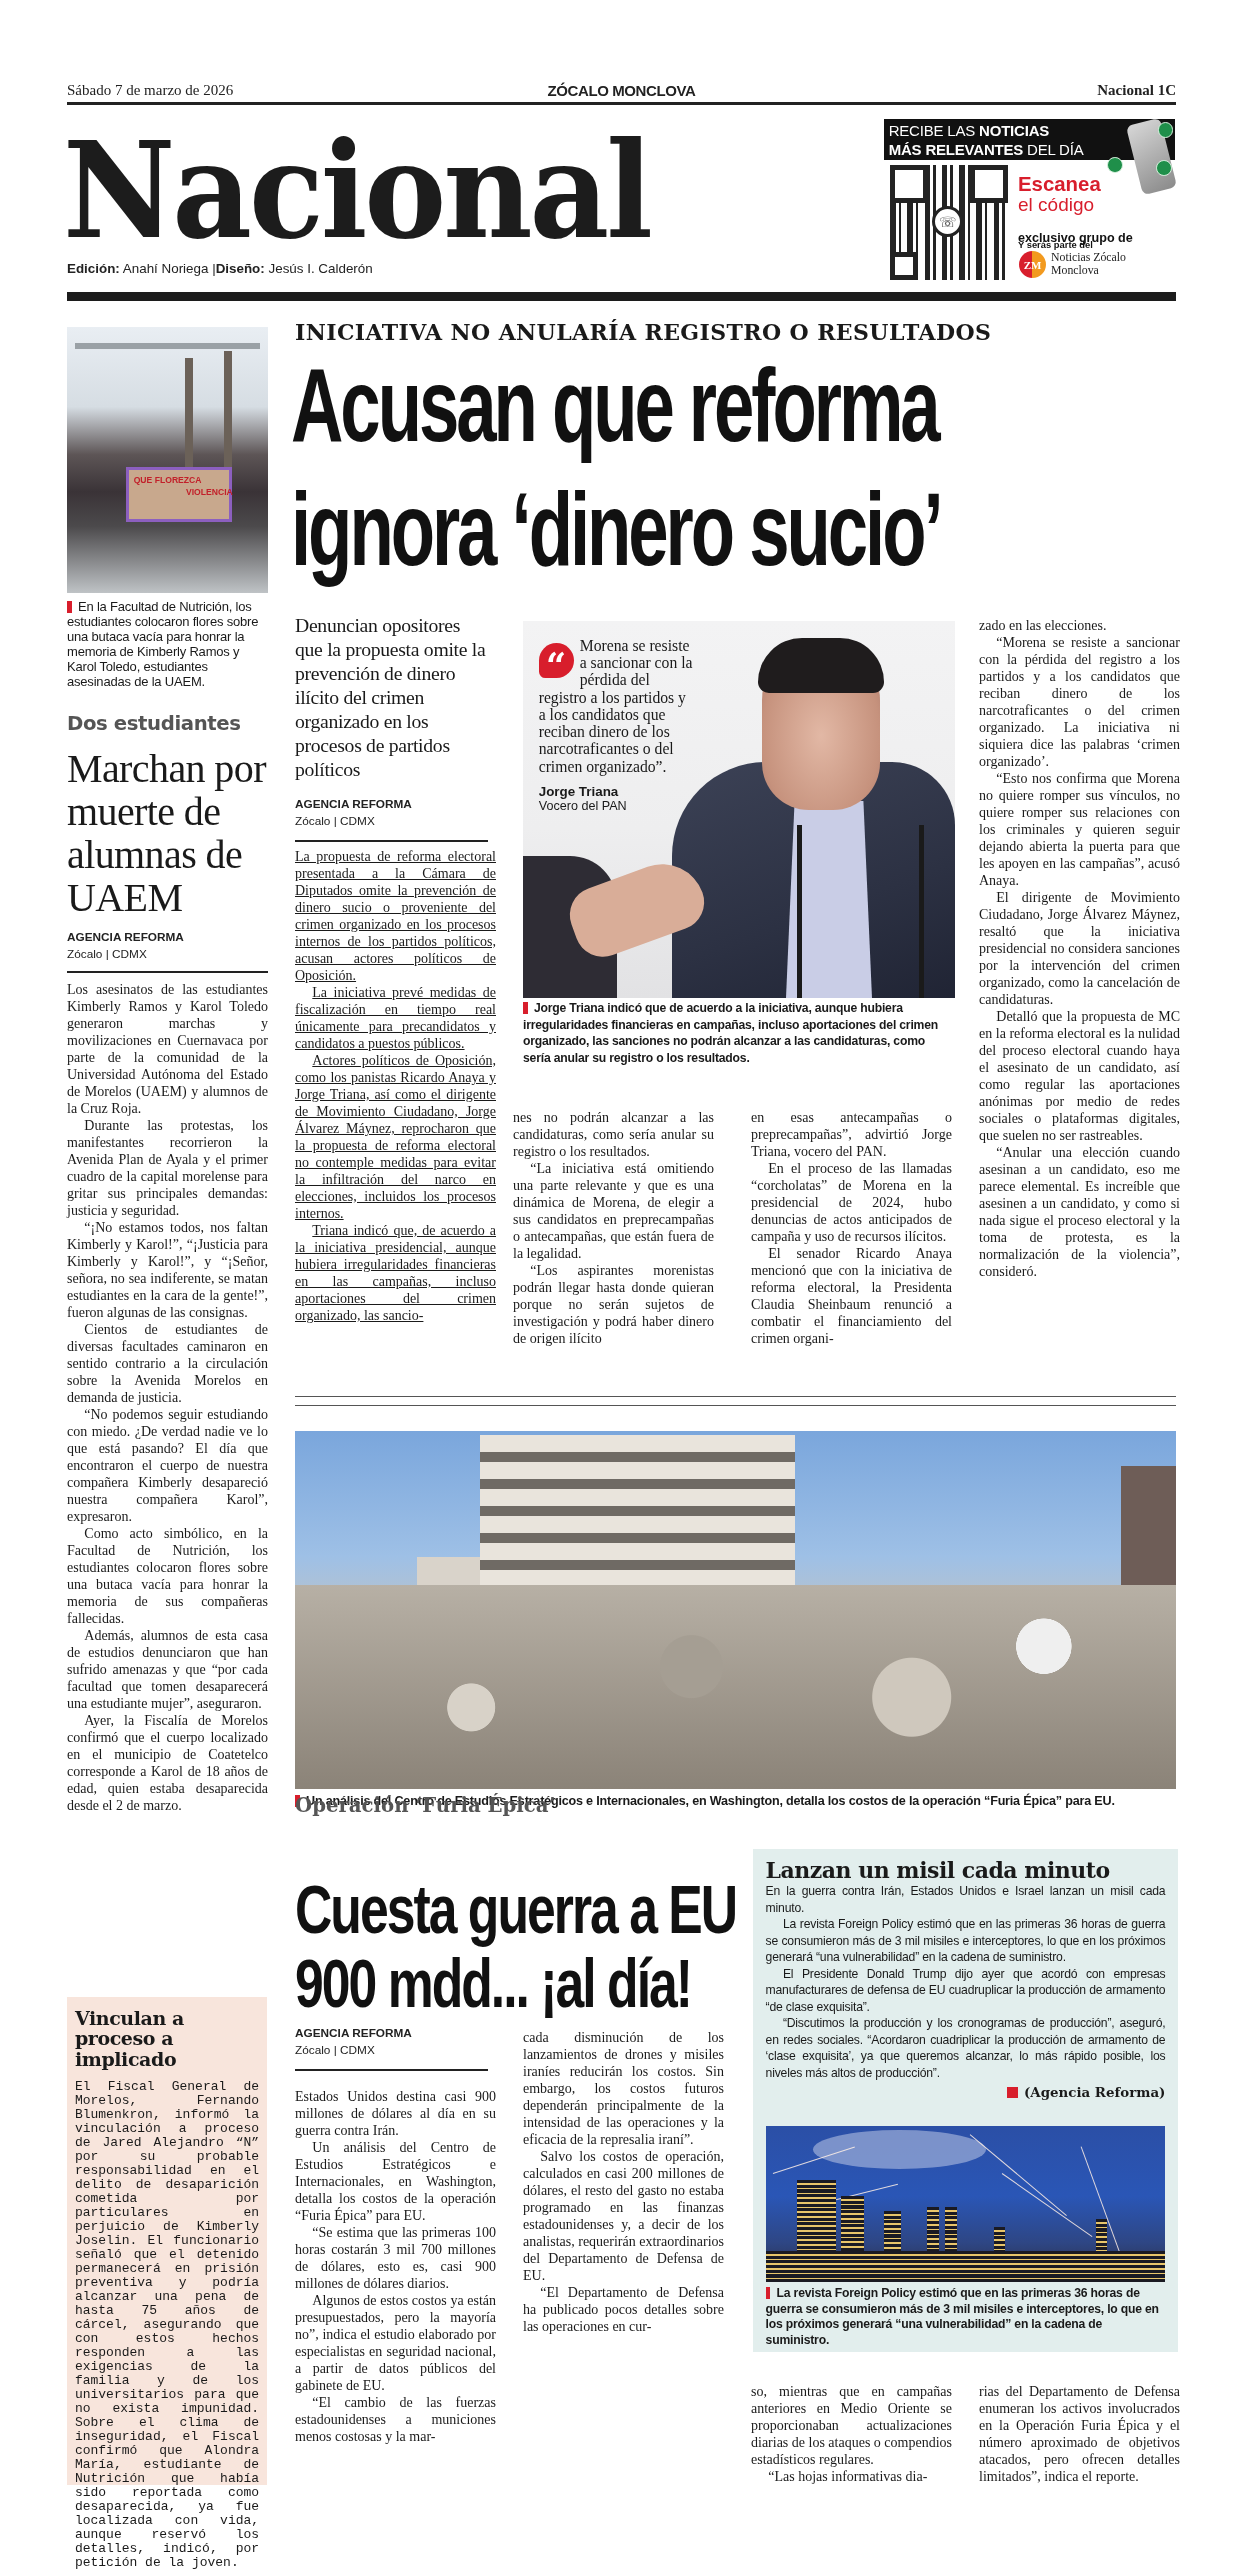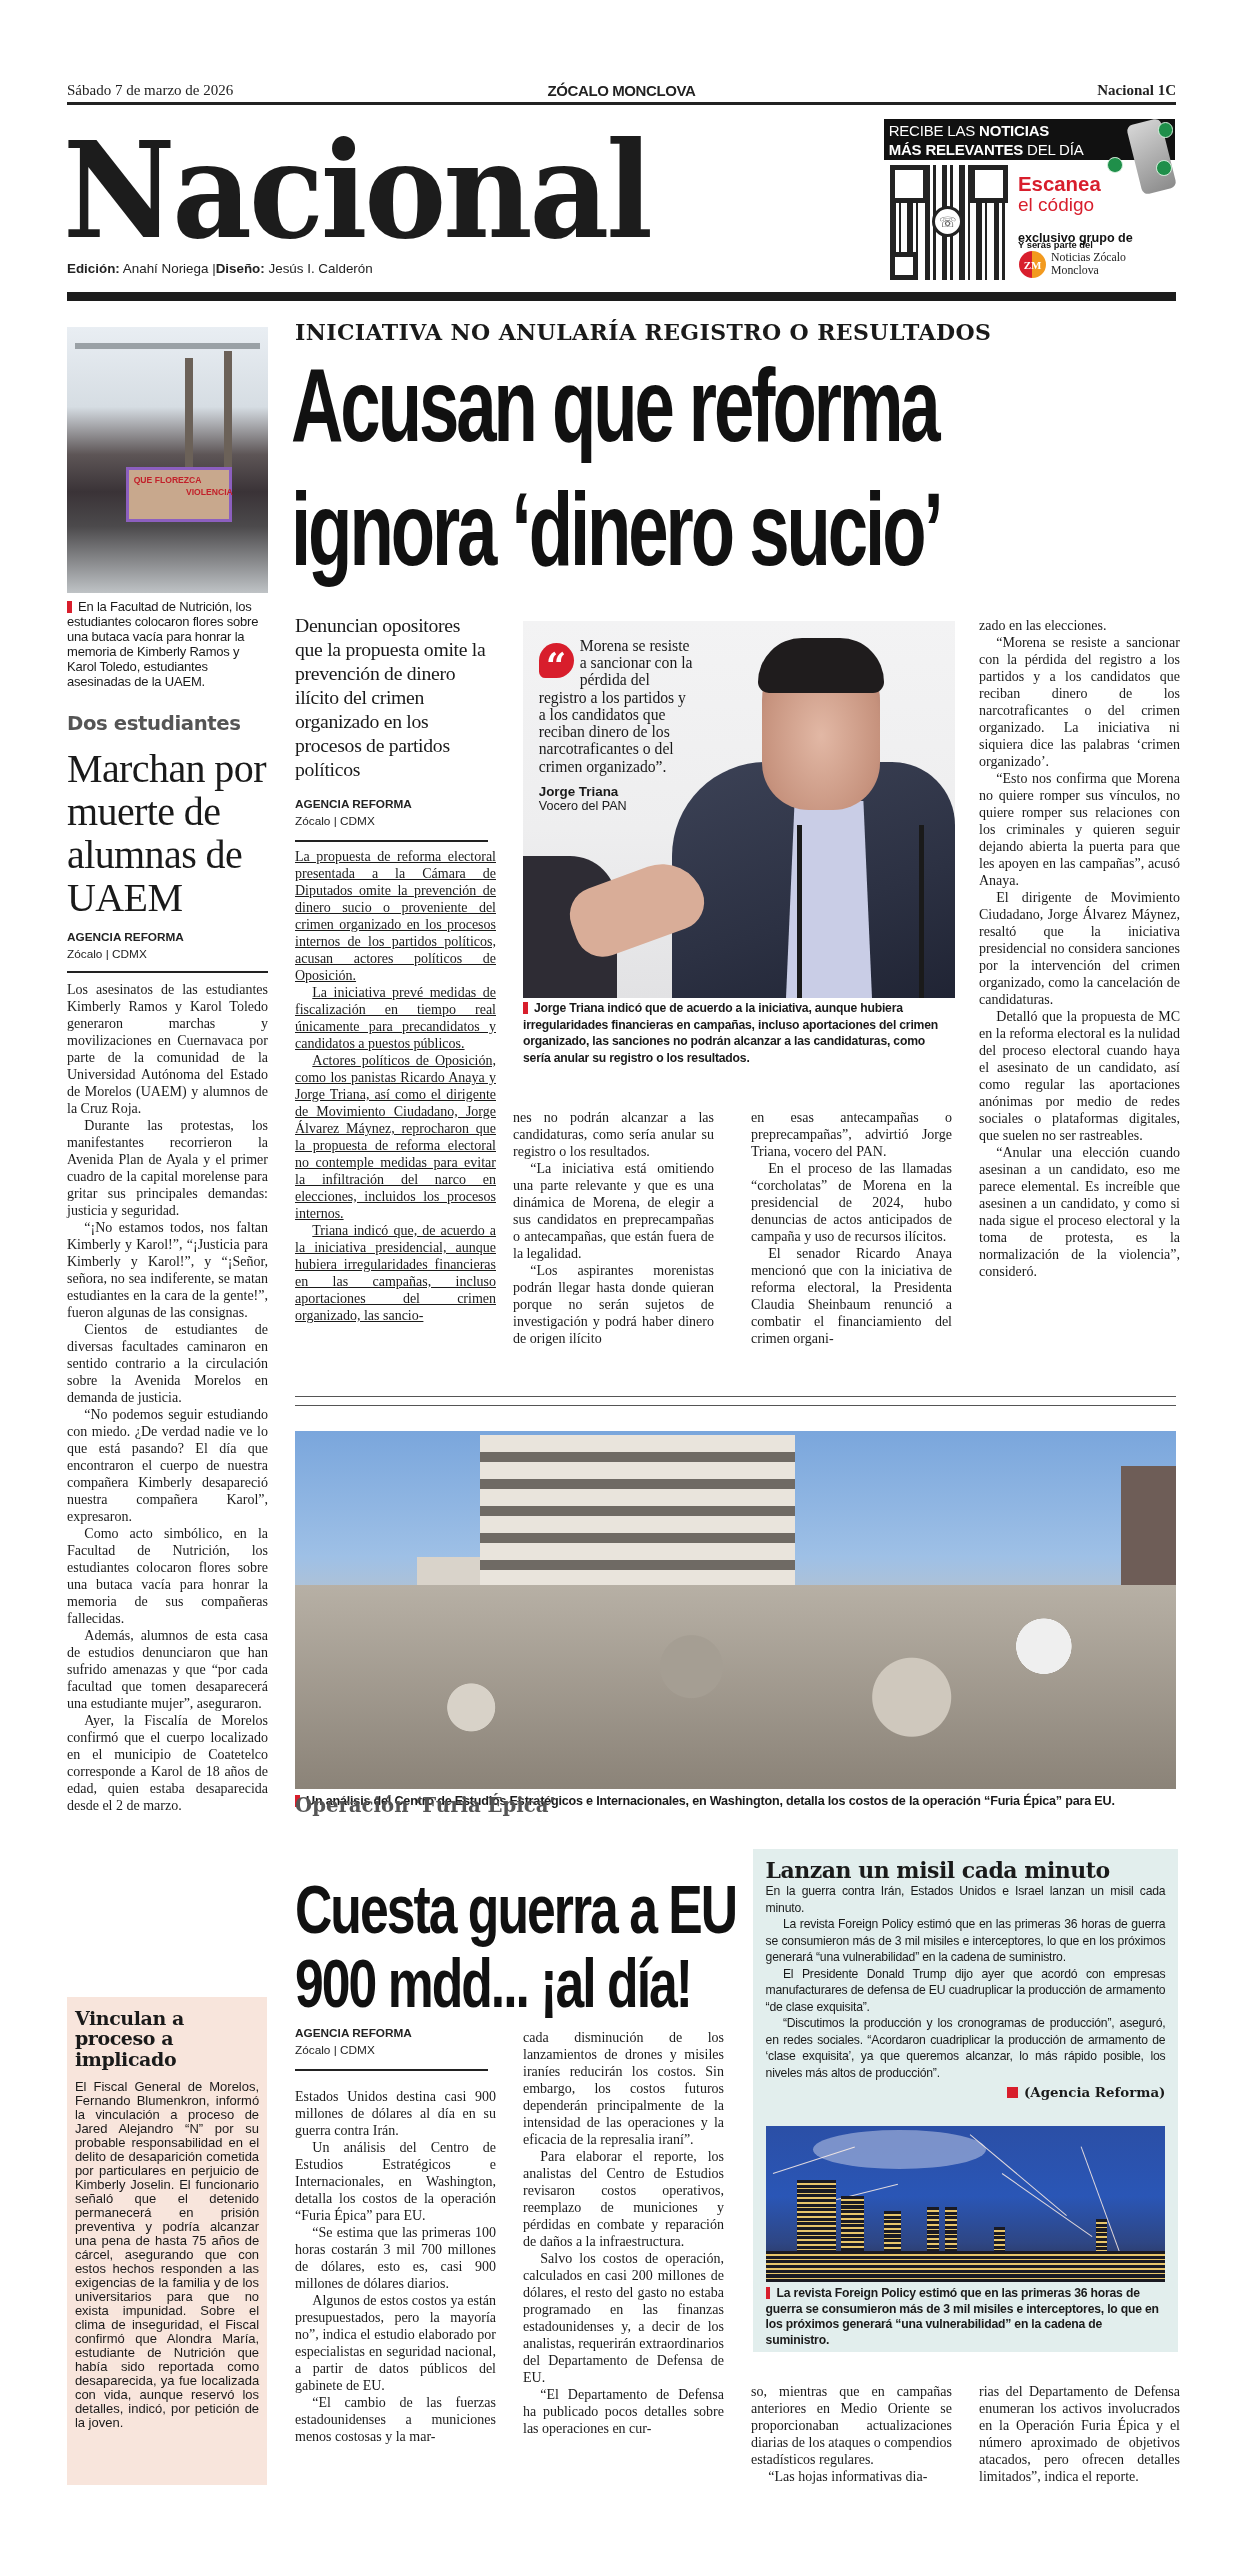--- a/index.html
+++ b/index.html
@@ -64,21 +64,21 @@
   .left-byline { left: 67px; top: 929px; width: 201px; }
 
   .body-text { font-family: "Liberation Serif", serif; font-size: 14px; line-height: 17px; color: #1a1a1a; text-align: justify; hyphens: manual; }
   .body-text p { text-indent: 17.3px; }
   .body-text p.first { text-indent: 0; }
 
   .left-body { left: 67px; top: 981px; width: 201px; }
 
   .sidebar-box { left: 67px; top: 1997px; width: 200px; height: 488px; background: #f8e5dc; padding: 11px 7.9px; }
   .sidebar-box h3 { font-family: "DejaVu Serif", serif; font-weight: bold; font-size: 19px; line-height: 20.4px; color: #1a1a1a; margin-bottom: 11px; letter-spacing: -0.4px; }
-  .sidebar-box .sb-text { font-family: Liberation Sans, sans-serif; font-size: 13px; line-height: 14px; color: #1a1a1a; text-align: justify; }
+  .sidebar-box .sb-text { font-family: Liberation Mono, monospace; font-size: 13px; line-height: 14px; color: #1a1a1a; text-align: justify; }
 
   
   .main-kicker { left: 295px; top: 319px; font-family: "DejaVu Serif", serif; font-weight: bold; font-size: 22px; letter-spacing: 0.4px; color: #1a1a1a; }
   .main-headline { left: 291px; top: 344px; width: 889px; font-family: "Liberation Sans", sans-serif; font-weight: bold; font-size: 93px; line-height: 110px; letter-spacing: -3.9px; color: #111; transform: scaleX(0.78) scaleY(1.12); transform-origin: top left; white-space: nowrap; }
 
   .deck { left: 295px; top: 613px; width: 193px; font-family: "Liberation Serif", serif; font-size: 19.7px; line-height: 24px; color: #1a1a1a; letter-spacing: -0.3px; }
   .main-byline { left: 295px; top: 796px; width: 201px; }
   .main-col1 { left: 295px; top: 848px; width: 201px; text-decoration: underline; }
   .main-col2 { left: 513px; top: 1109px; width: 201px; }
   .main-col3 { left: 751px; top: 1109px; width: 201px; }
@@ -299,21 +299,20 @@
 </div>
 <div class="abs war-col1 body-text">
   <p class="first">Estados Unidos destina casi 900 millones de dólares al día en su guerra contra Irán.</p>
   <p>Un análisis del Centro de Estudios Estratégicos e Internacionales, en Washington, detalla los costos de la operación “Furia Épica” para EU.</p>
   <p>“Se estima que las primeras 100 horas costarán 3 mil 700 millones de dólares, esto es, casi 900 millones de dólares diarios.</p>
   <p>Algunos de estos costos ya están presupuestados, pero la mayoría no”, indica el estudio elaborado por especialistas en seguridad nacional, a partir de datos públicos del gabinete de EU.</p>
   <p>“El cambio de las fuerzas estadounidenses a municiones menos costosas y la mar-</p>
 </div>
 <div class="abs war-col2 body-text">
   <p class="first">cada disminución de los lanzamientos de drones y misiles iraníes reducirán los costos. Sin embargo, los costos futuros dependerán principalmente de la intensidad de las operaciones y la eficacia de la represalia iraní”.</p>
-  <p>Para elaborar el reporte, los analistas del Centro de Estudios revisaron costos operativos, reemplazo de municiones y pérdidas en combate y reparación de daños a la infraestructura.</p>
   <p>Salvo los costos de operación, calculados en casi 200 millones de dólares, el resto del gasto no estaba programado en las finanzas estadounidenses y, a decir de los analistas, requerirán extraordinarios del Departamento de Defensa de EU.</p>
   <p>“El Departamento de Defensa ha publicado pocos detalles sobre las operaciones en cur-</p>
 </div>
 
 <div class="abs missile-box">
   <h3>Lanzan un misil cada minuto</h3>
   <div class="mb-text">
     <p class="first">En la guerra contra Irán, Estados Unidos e Israel lanzan un misil cada minuto.</p>
     <p>La revista Foreign Policy estimó que en las primeras 36 horas de guerra se consumieron más de 3 mil misiles e interceptores, lo que en los próximos generará “una vulnerabilidad” en la cadena de suministro.</p>
     <p>El Presidente Donald Trump dijo ayer que acordó con empresas manufacturares de defensa de EU cuadruplicar la producción de armamento “de clase exquisita”.</p>

